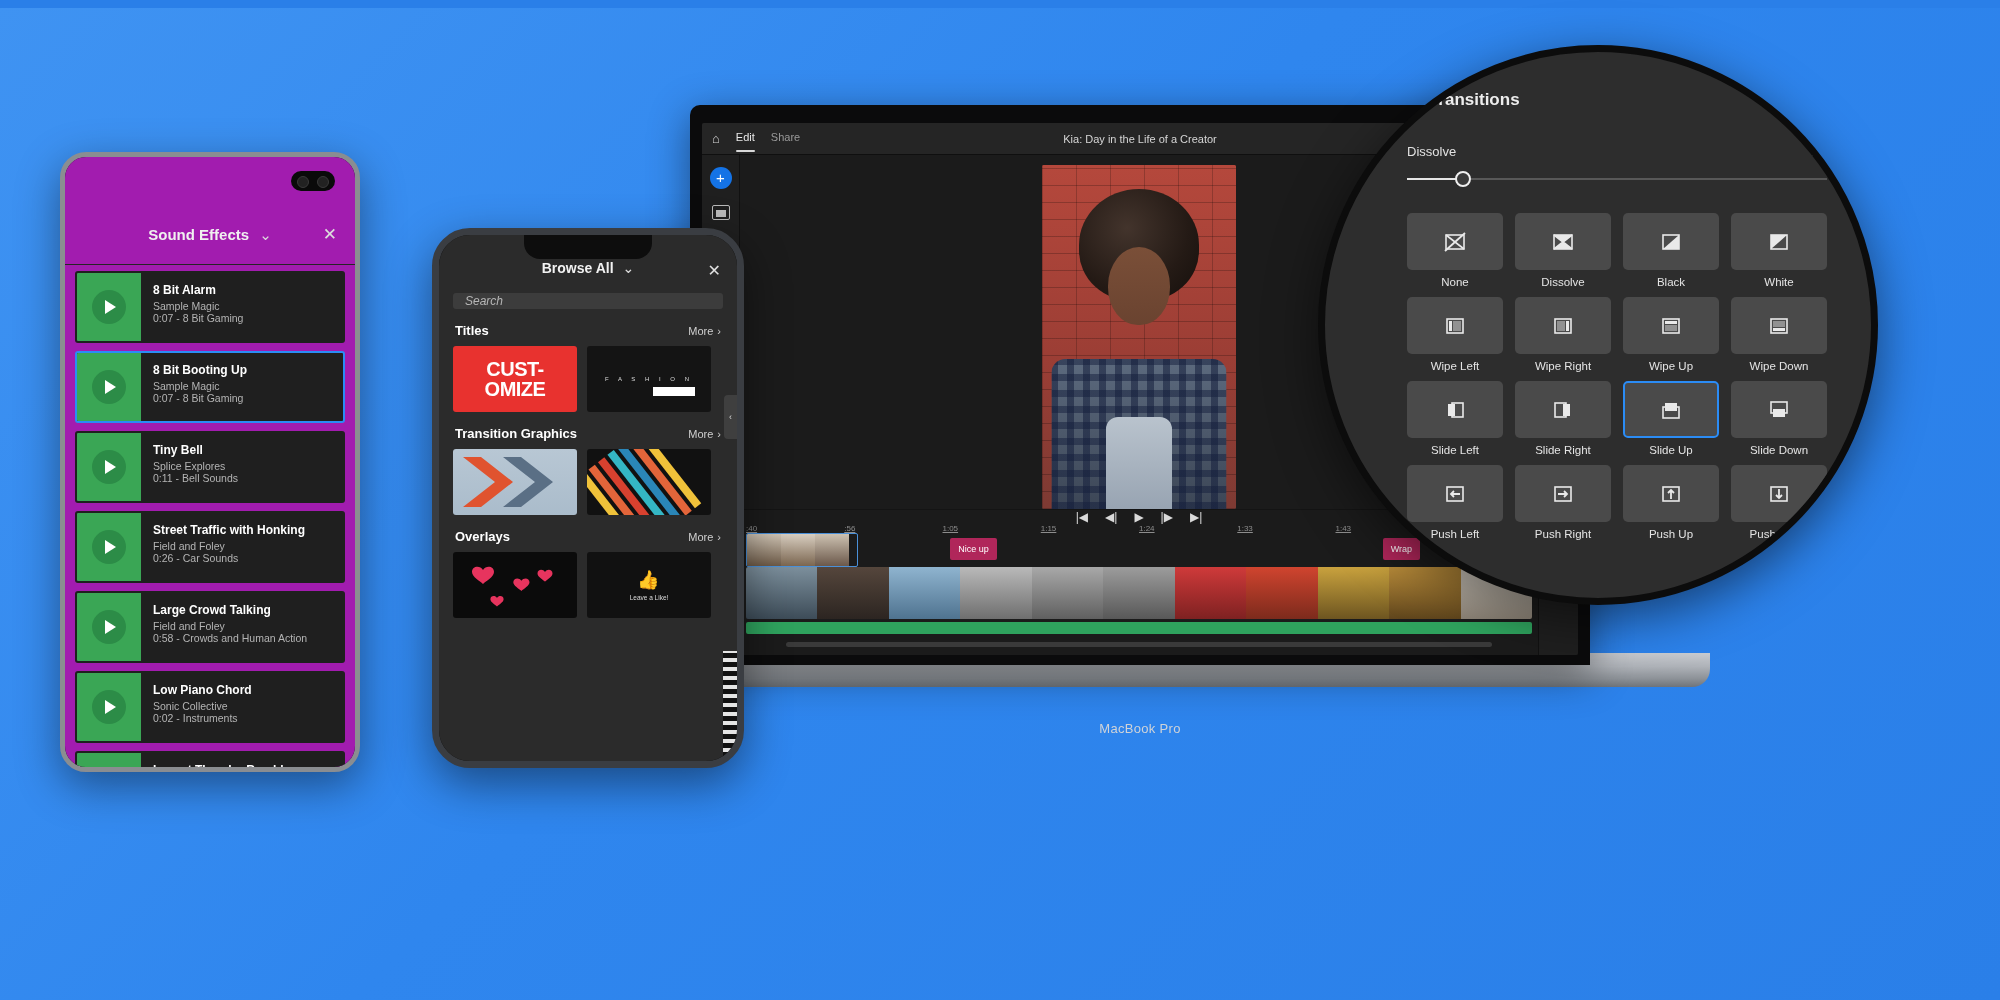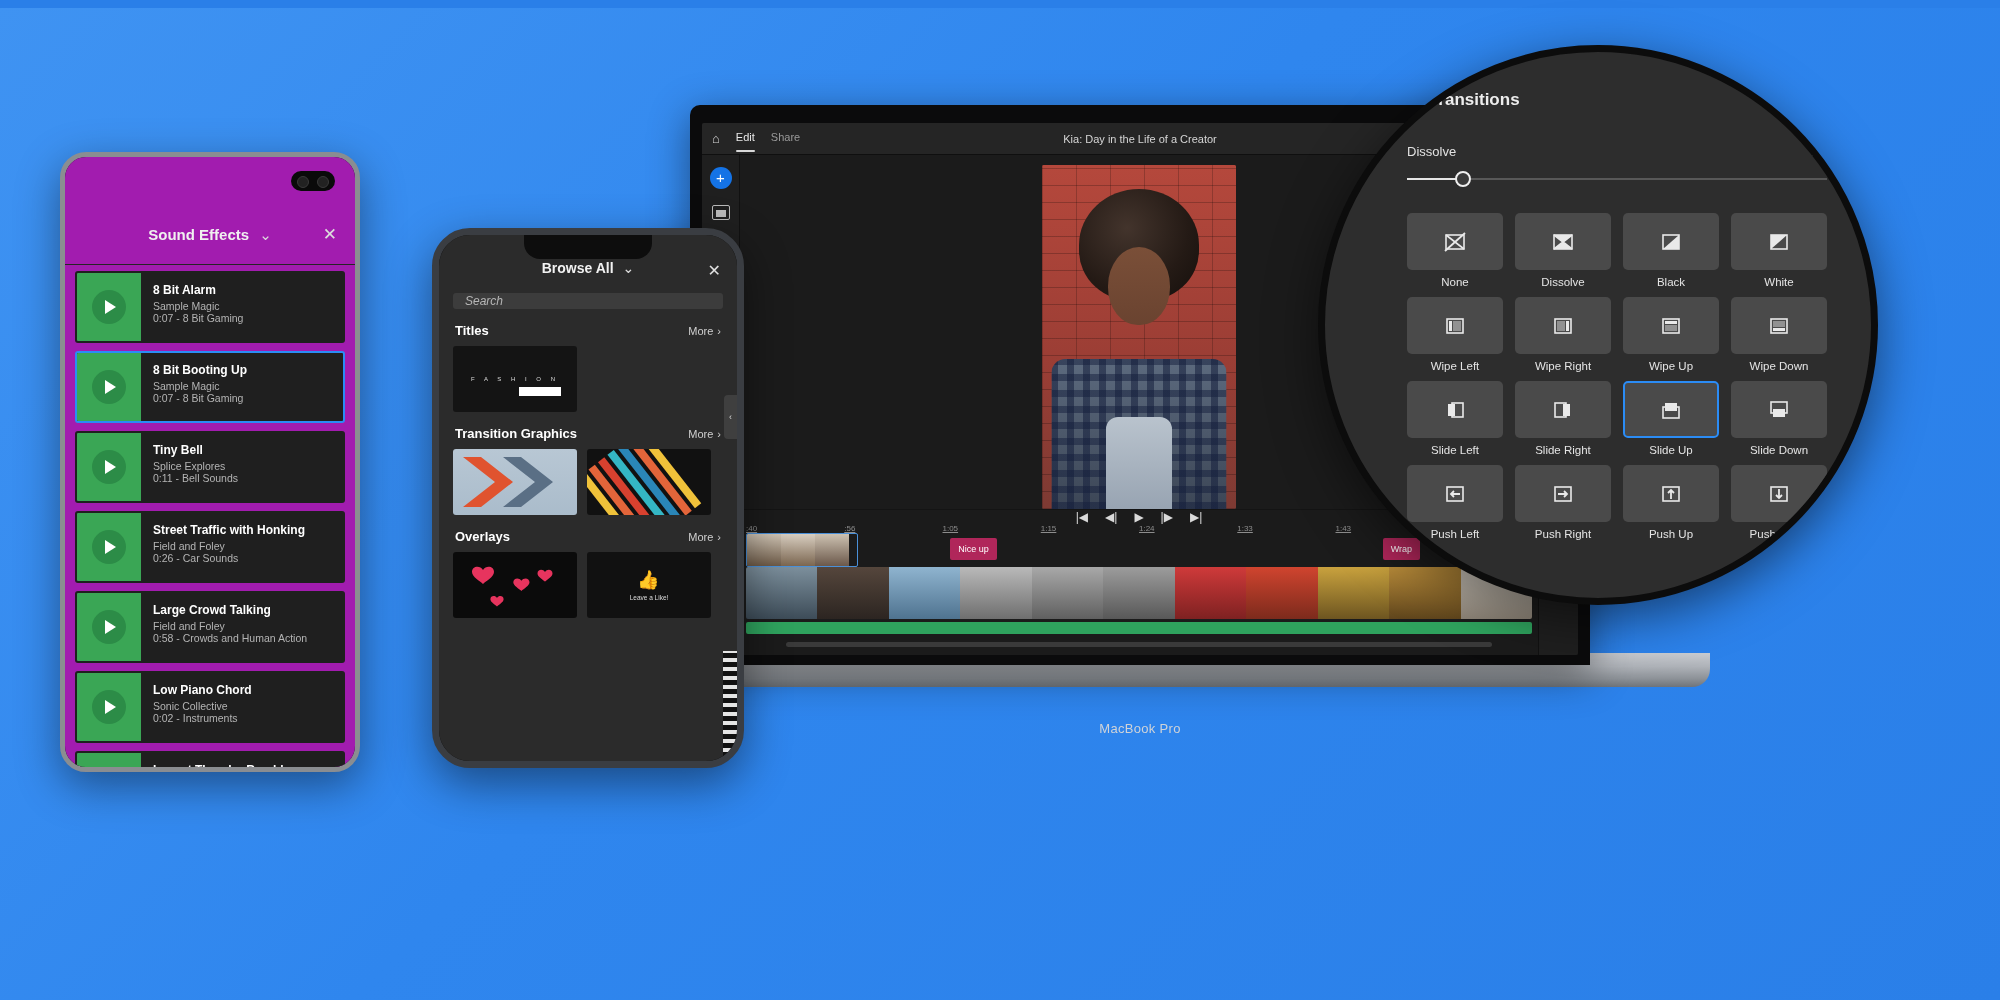--- a/index.html
+++ b/index.html
@@ -653,20 +653,26 @@
       <div class="ip-search">Search</div>
 
       <div class="ip-sect">
         <span class="ip-sect-t">Titles</span>
         <span class="ip-more">
           <span>More</span>
           <span>›</span>
         </span>
       </div>
       <div class="ip-cards">
+        <div class="ip-card card-cust">
+          <div class="ct">
+            <div>CUST-</div>
+            <div>OMIZE</div>
+          </div>
+        </div>
         <div class="ip-card card-fashion">
           <span class="ft">F A S H I O N</span>
           <span class="fbar"></span>
         </div>
       </div>
 
       <div class="ip-sect">
         <span class="ip-sect-t">Transition Graphics</span>
         <span class="ip-more">
           <span>More</span>

